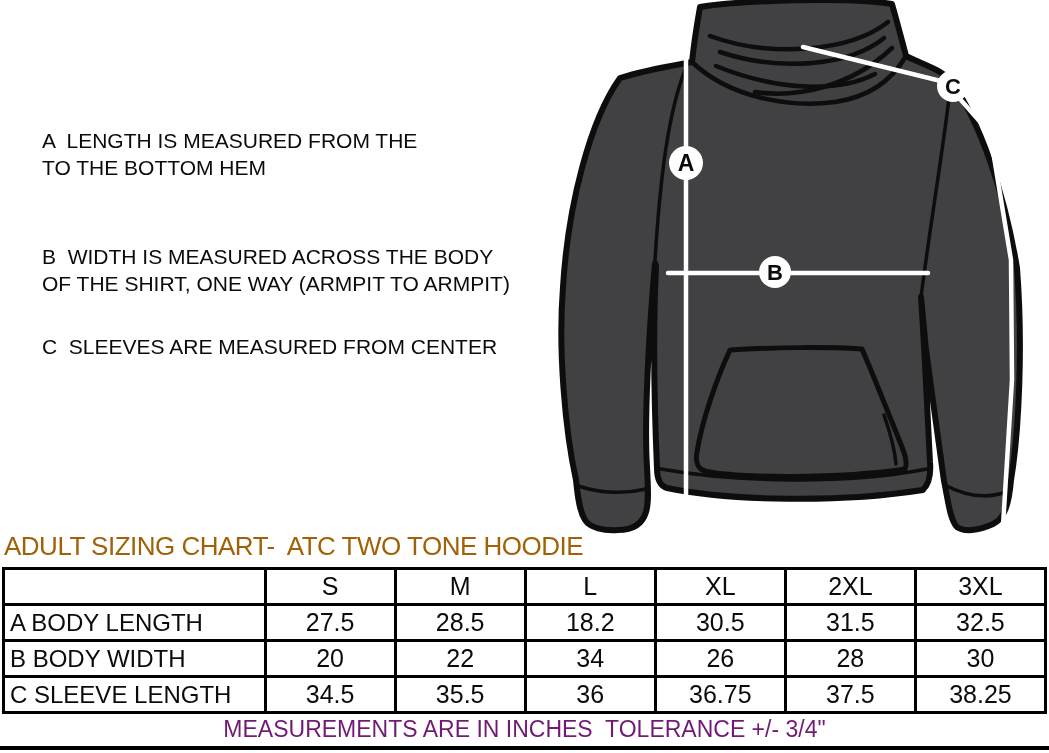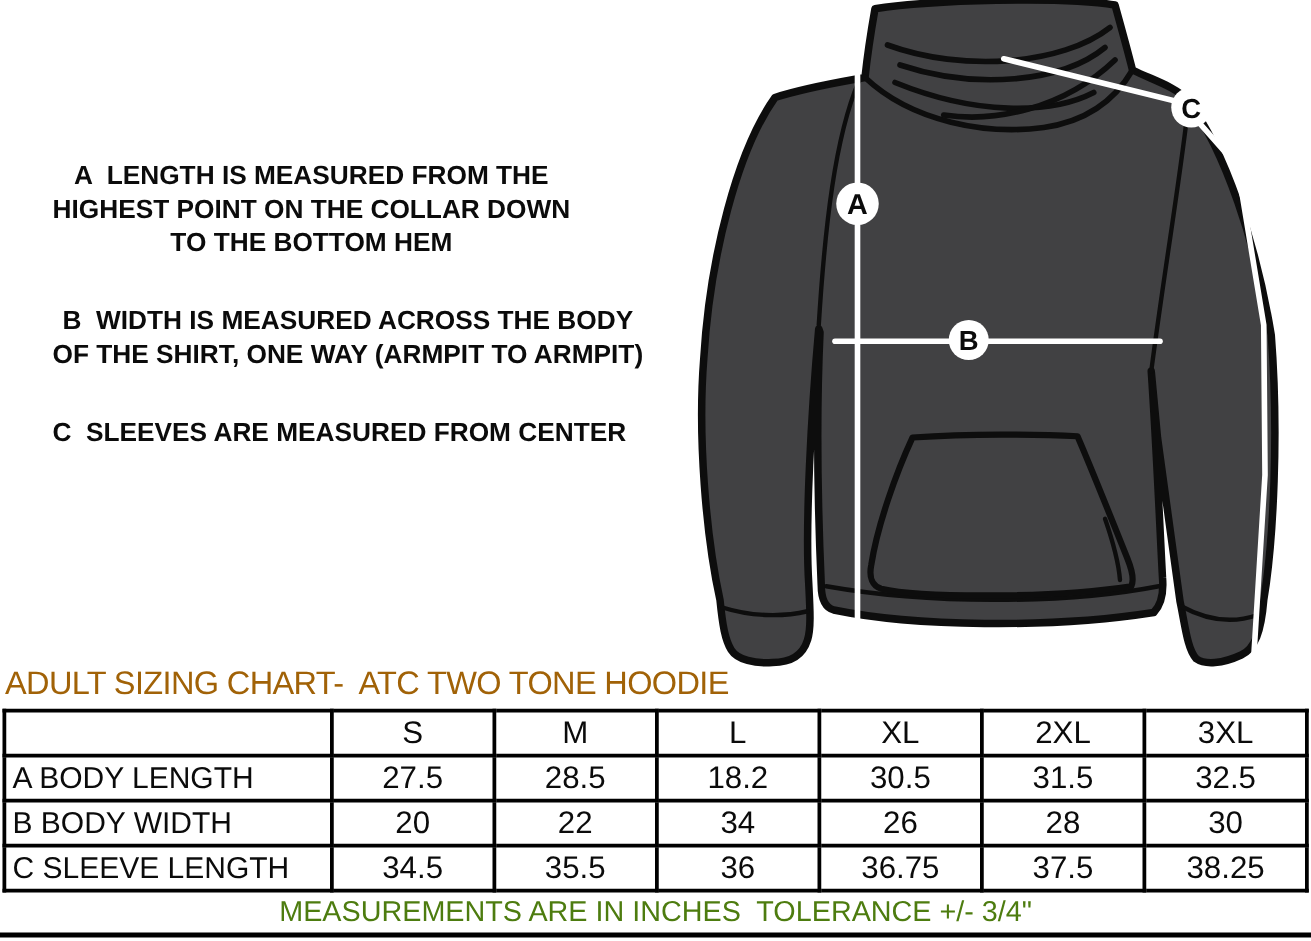--- a/index.html
+++ b/index.html
@@ -1,50 +1,49 @@
 <!DOCTYPE html>
 <html><head>
 <meta charset="utf-8">
 <style>
   html,body{margin:0;padding:0;background:#ffffff;}
   .canvas{position:relative;width:1049px;height:753px;background:#ffffff;overflow:hidden;
           font-family:"Liberation Sans",sans-serif;color:#000;}
 
   
-  .para{position:absolute;left:42px;font-weight:bold;font-size:21px;line-height:27px;color:#0b0b0b;text-align:center;}
+  .para{position:absolute;left:42px;font-weight:normal;font-size:21px;line-height:27px;color:#0b0b0b;}
   .para .line{white-space:pre;}
 
   
   .diagram-svg{position:absolute;left:540px;top:0;}
 
   
   .chart-title{position:absolute;left:4px;top:531px;font-size:26px;line-height:30px;
                letter-spacing:-0.5px;white-space:pre;color:#a16207;}
 
   
   .size-table{position:absolute;left:2px;top:567px;width:1045px;border-collapse:collapse;
               table-layout:fixed;font-size:25px;color:#0b0b0b;}
   .size-table td{border:3px solid #000;height:33px;text-align:center;vertical-align:middle;
                  padding:0;overflow:hidden;}
   .size-table td.rowlabel{text-align:left;padding-left:5px;font-size:24px;}
 
   
   .footnote{position:absolute;left:0;top:716px;width:1049px;text-align:center;
-            font-size:23px;white-space:pre;color:#4d7c0f;}
+            font-size:23px;white-space:pre;color:#701a75;}
   .bottom-rule{position:absolute;left:0;top:746px;width:1049px;height:4px;background:#000;}
 </style>
 </head>
 <body>
 
 <div class="canvas">
 
   <div>
     <div class="para" style="top:127px;">
       <div class="line">A  LENGTH IS MEASURED FROM THE</div>
-      <div class="line">HIGHEST POINT ON THE COLLAR DOWN</div>
       <div class="line">TO THE BOTTOM HEM</div>
     </div>
     <div class="para" style="top:243px;">
       <div class="line">B  WIDTH IS MEASURED ACROSS THE BODY</div>
       <div class="line">OF THE SHIRT, ONE WAY (ARMPIT TO ARMPIT)</div>
     </div>
     <div class="para" style="top:333px;">
       <div class="line">C  SLEEVES ARE MEASURED FROM CENTER</div>
     </div>
   </div>

